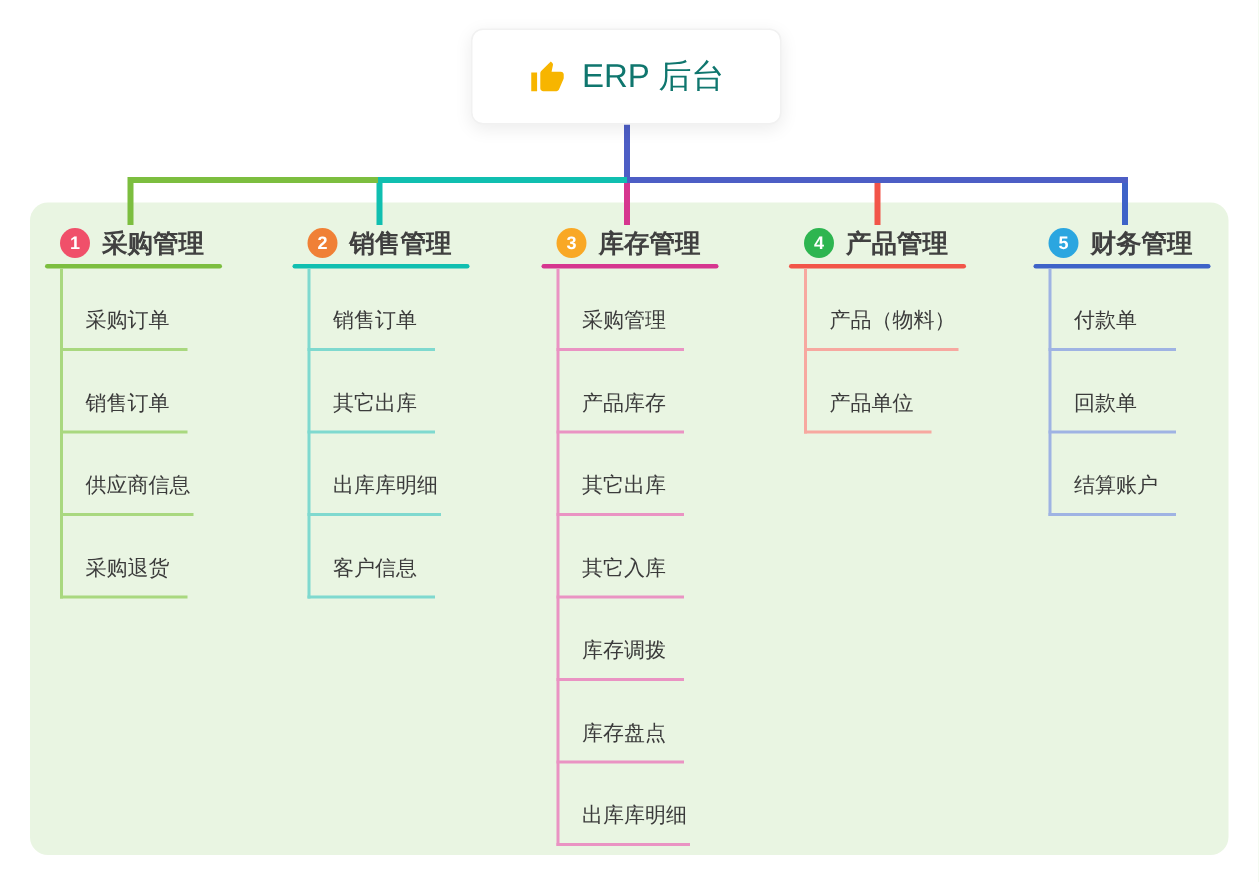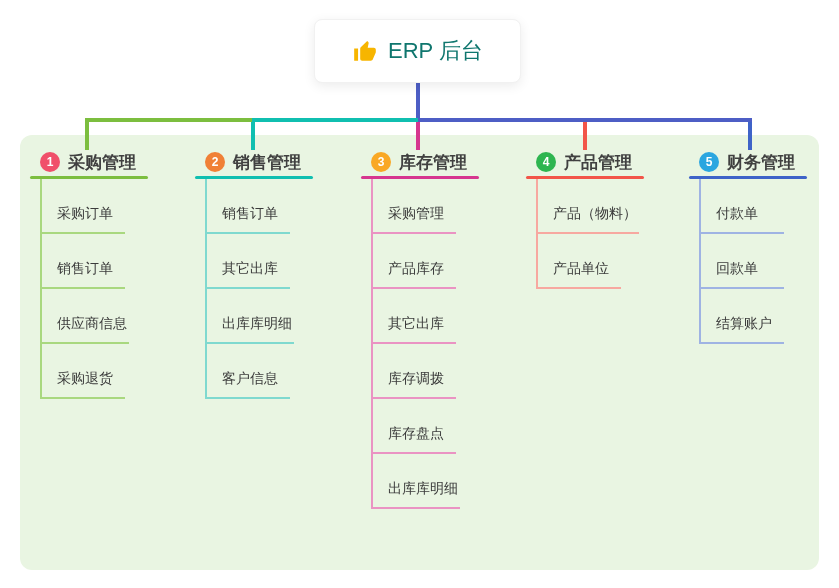--- a/index.html
+++ b/index.html
@@ -133,20 +133,23 @@
     <div class="child">
         <span class="child-label">采购管理</span>
       </div>
     <div class="child">
         <span class="child-label">产品库存</span>
       </div>
     <div class="child">
         <span class="child-label">其它出库</span>
       </div>
     <div class="child">
+        <span class="child-label">其它入库</span>
+      </div>
+    <div class="child">
         <span class="child-label">库存调拨</span>
       </div>
     <div class="child">
         <span class="child-label">库存盘点</span>
       </div>
     <div class="child">
         <span class="child-label">出库库明细</span>
       </div>
   </div>
 </div>

